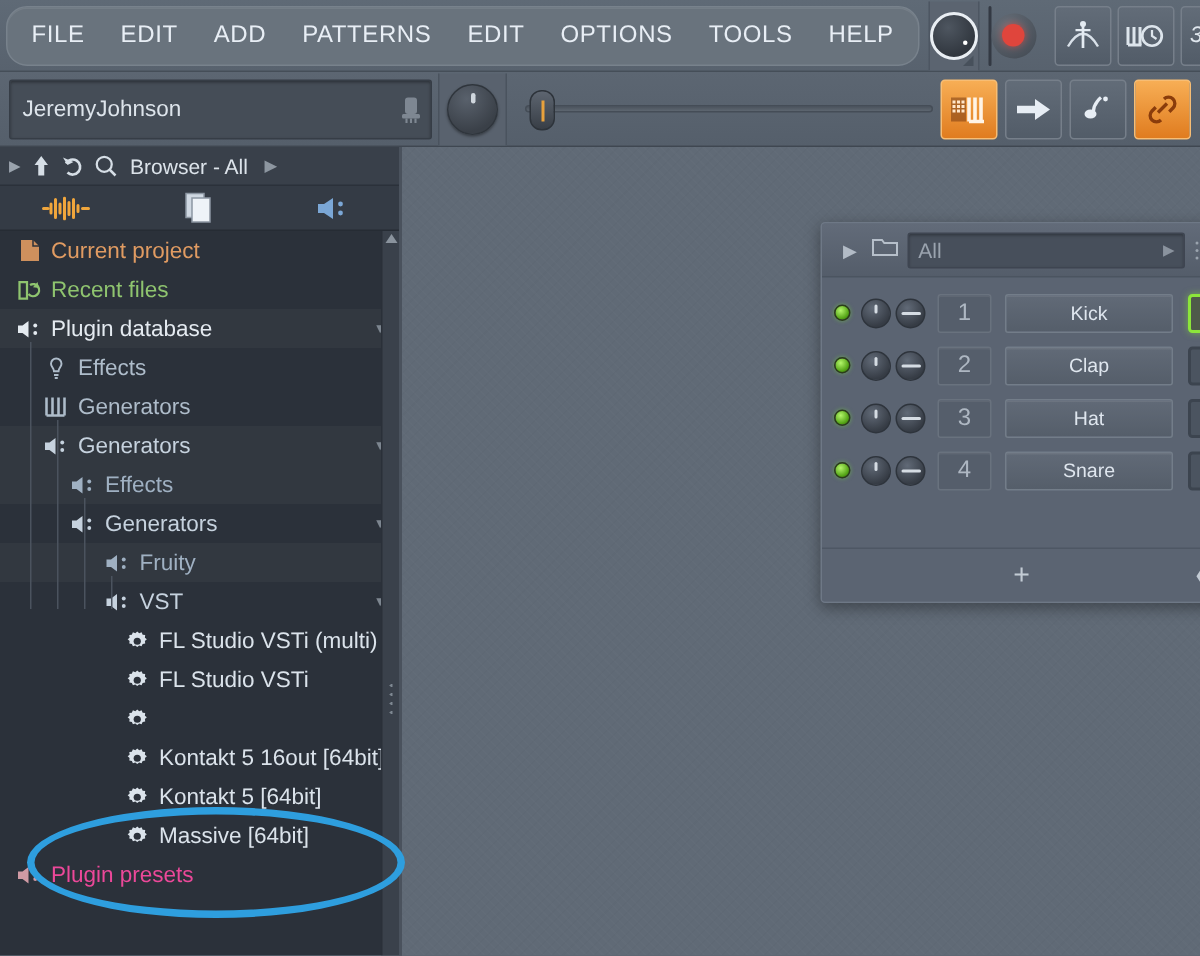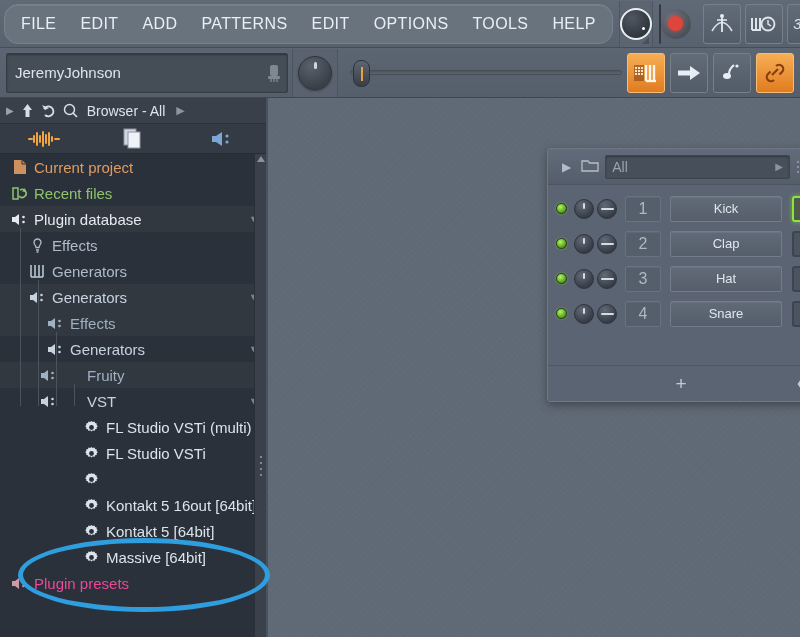--- a/index.html
+++ b/index.html
@@ -206,21 +206,21 @@
     height: 26px; display: flex; align-items: center;
     font-size: 15px; cursor: pointer; position: relative;
     white-space: nowrap;
   }
   .node .lbl { margin-left: 5px; }
   .node .ico { display: inline-flex; align-items: center; width: 19px; justify-content: center;}
   .node .arrow { position: absolute; right: 8px; color: #7d8690; font-size: 9px; }
   .depth0 { padding-left: 10px; }
   .depth1 { padding-left: 28px; }
   .depth2 { padding-left: 46px; }
-  .depth3 { padding-left: 39px; gap: 24px; }
+  .depth3 { padding-left: 69px; }
   .depth4 { padding-left: 82px; }
   .alt { background: rgba(255,255,255,.035); }
 
   .guide {
     position: absolute; width: 1px; background: #4b535e;
   }
   .scroll-strip {
     position: absolute; right: 0; top: 56px; width: 12px; height: 483px;
     background: #3a414b; border-left: 1px solid #2a3039;
   }

